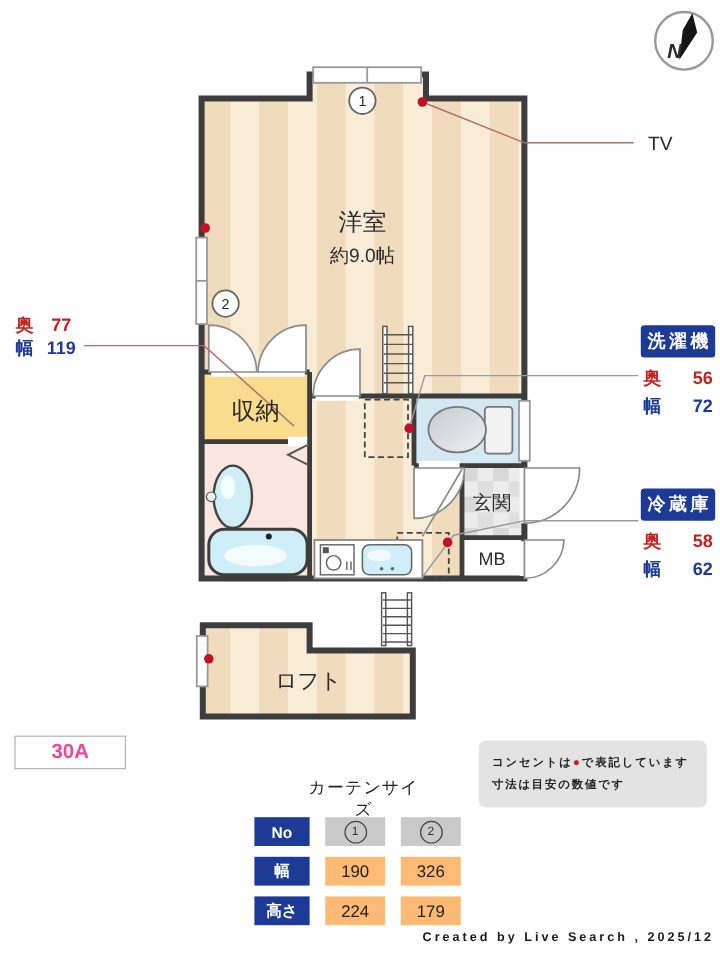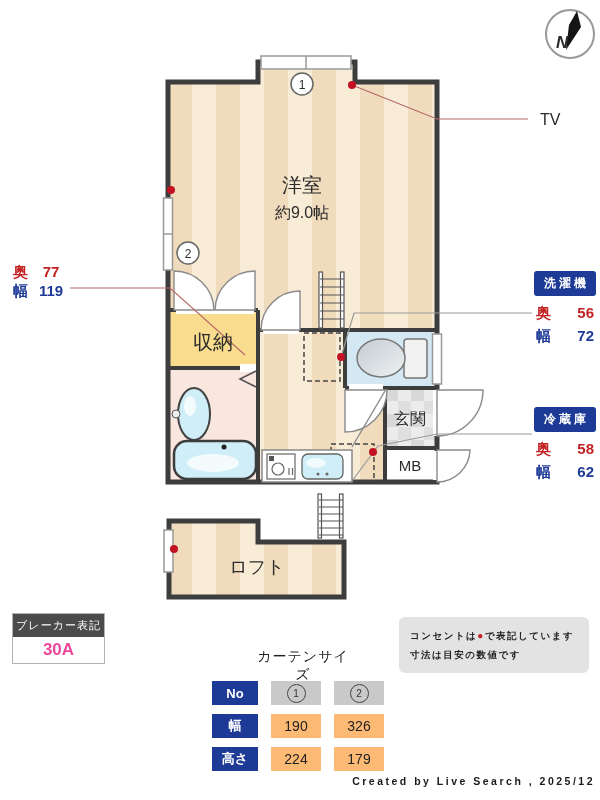--- a/index.html
+++ b/index.html
@@ -10,21 +10,21 @@
 
   
   .dimblock{font-size:15px;font-weight:bold;line-height:19px;}
   .dimrow{display:flex;gap:9px;align-items:baseline;}
   .dimrow .val{min-width:28px;text-align:center;}
   .red{color:#c32222;}
   .blue{color:#1d3a96;}
 
   
   .appliance{width:62px;}
-  .badge{background:#1d3a96;color:#fff;font-size:12px;letter-spacing:3px;
+  .badge{background:#1d3a96;color:#fff;font-size:15px;letter-spacing:3px;
          text-align:center;padding:4px 0 4px 3px;border-radius:3px;font-weight:bold;}
   .appliance .rows{margin-top:8px;font-size:15px;font-weight:bold;padding:0 2px;}
   .appliance .dimrow{justify-content:space-between;margin-bottom:4px;}
 
   
   .breaker{width:91px;border:1px solid #b3b3b3;background:#fff;}
   .breaker .hd{background:#4b4b4b;color:#fff;font-size:11px;text-align:center;
                padding:4px 0;letter-spacing:1px;}
   .breaker .val{color:#ec4899;font-size:17px;font-weight:bold;text-align:center;padding:3px 0;}
 
@@ -233,21 +233,20 @@
       </div>
       <div class="dimrow">
         <span class="blue">幅</span>
         <span class="blue">62</span>
       </div>
     </div>
   </div>
 
   
   <div class="abs breaker" style="left:12px;top:613px;">
-    <div class="hd">ブレーカー表記</div>
     <div class="val">30A</div>
   </div>
 
   
   <div class="abs note" style="left:399px;top:617px;">
     <div><span>コンセントは</span><span class="dot">●</span><span>で表記しています</span></div>
     <div>寸法は目安の数値です</div>
   </div>
 
   

